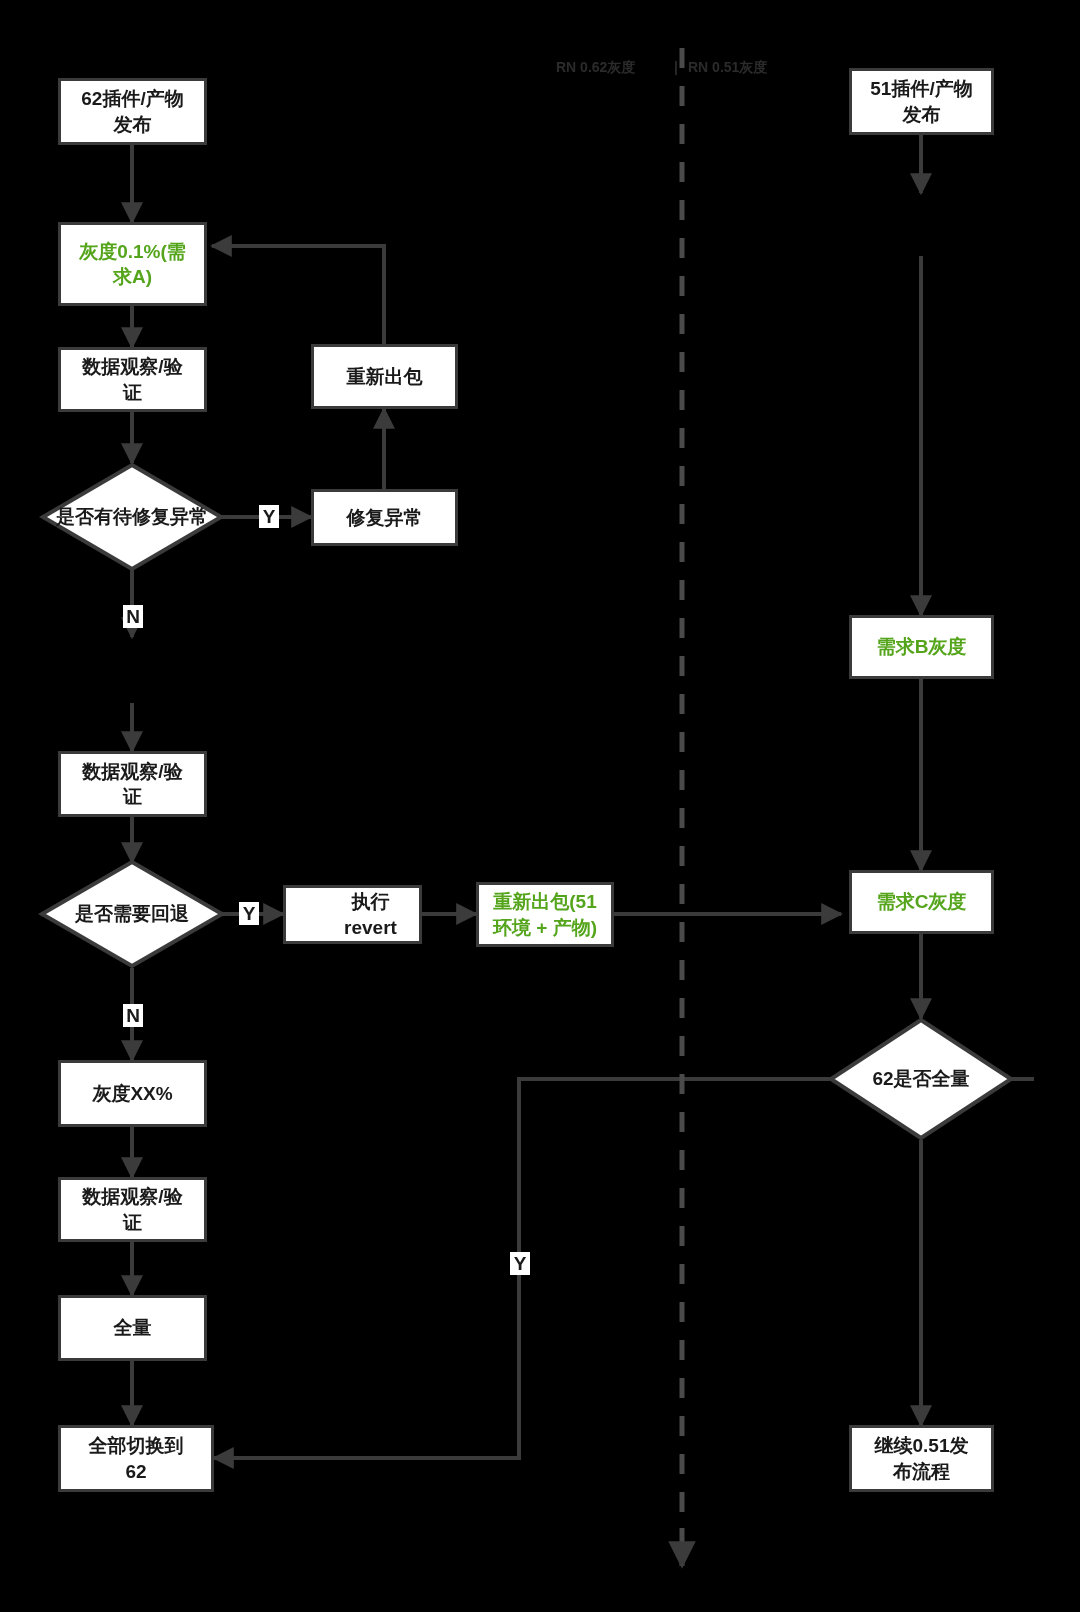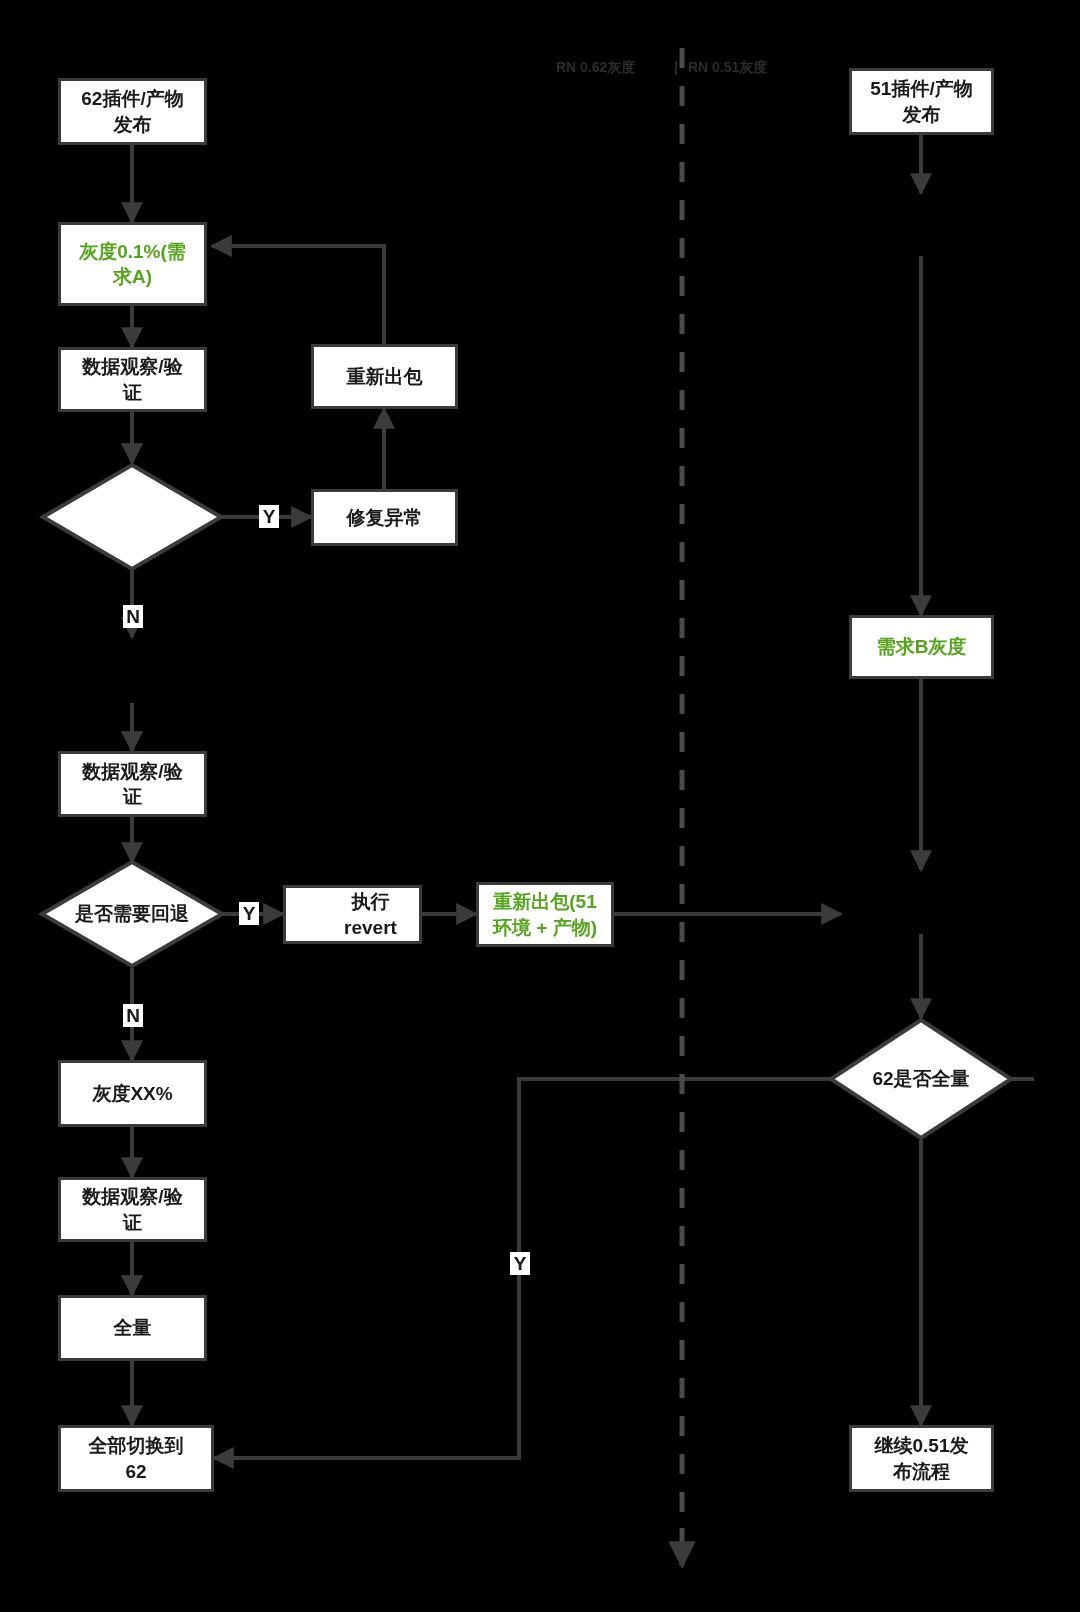--- a/index.html
+++ b/index.html
@@ -136,20 +136,23 @@
   <div class="divider-title" style="left:556px; top:60px;">RN 0.62灰度</div>
   <div class="divider-title" style="left:674px; top:60px;">|</div>
   <div class="divider-title" style="left:688px; top:60px;">RN 0.51灰度</div>
 
   <div class="node-box" style="left:58px; top:78px; width:149px; height:67px;">62插件/产物<br>发布</div>
 
   <div class="node-box green" style="left:58px; top:222px; width:149px; height:84px;">灰度0.1%(需<br>求A)</div>
 
   <div class="node-box" style="left:58px; top:347px; width:149px; height:65px;">数据观察/验<br>证</div>
 
+  <div class="node-diamond" style="left:43px; top:495px; width:178px; height:44px;">
+    <span class="diamond-label">是否有待修复异常</span>
+  </div>
 
   <div class="node-box" style="left:311px; top:489px; width:147px; height:57px;">修复异常</div>
 
   <div class="node-box" style="left:311px; top:344px; width:147px; height:65px;">重新出包</div>
 
 
   <div class="node-box" style="left:58px; top:751px; width:149px; height:66px;">数据观察/验<br>证</div>
 
   <div class="node-diamond" style="left:42px; top:892px; width:180px; height:44px;">
     <span class="diamond-label">是否需要回退</span>
@@ -165,20 +168,21 @@
 
   <div class="node-box" style="left:58px; top:1295px; width:149px; height:66px;">全量</div>
 
   <div class="node-box" style="left:58px; top:1425px; width:156px; height:67px;">全部切换到<br>62</div>
 
   <div class="node-box" style="left:849px; top:68px; width:145px; height:67px;">51插件/产物<br>发布</div>
 
 
   <div class="node-box green" style="left:849px; top:615px; width:145px; height:64px;">需求B灰度</div>
 
+  <div class="node-box green" style="left:849px; top:870px; width:145px; height:64px;">需求C灰度</div>
 
   <div class="node-diamond" style="left:831px; top:1057px; width:180px; height:44px;">
     <span class="diamond-label">62是否全量</span>
   </div>
 
   <div class="node-box" style="left:849px; top:1425px; width:145px; height:67px;">继续0.51发<br>布流程</div>
 
   <div class="edge-label" style="left:259px; top:505px; width:18px;">Y</div>
   <div class="edge-label" style="left:123px; top:605px; width:18px;">N</div>
   <div class="edge-label" style="left:239px; top:902px; width:18px;">Y</div>

